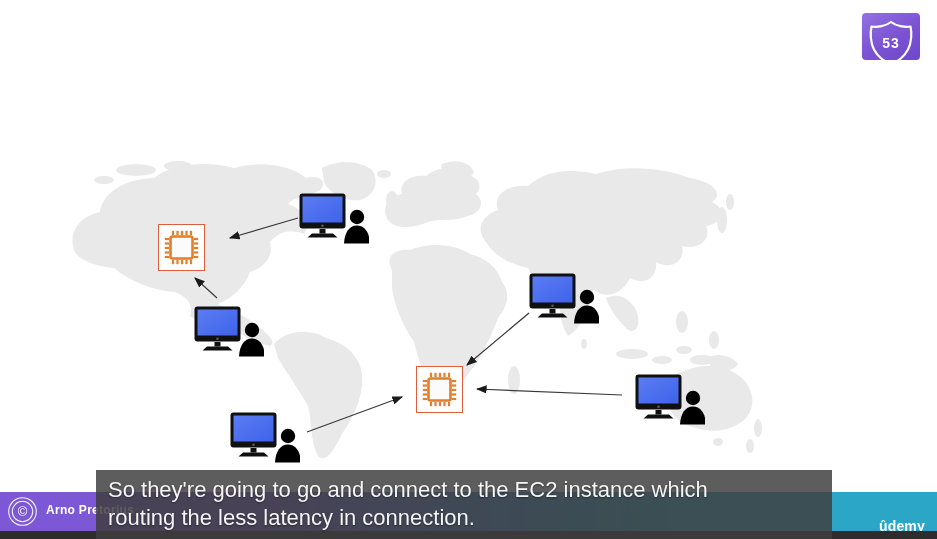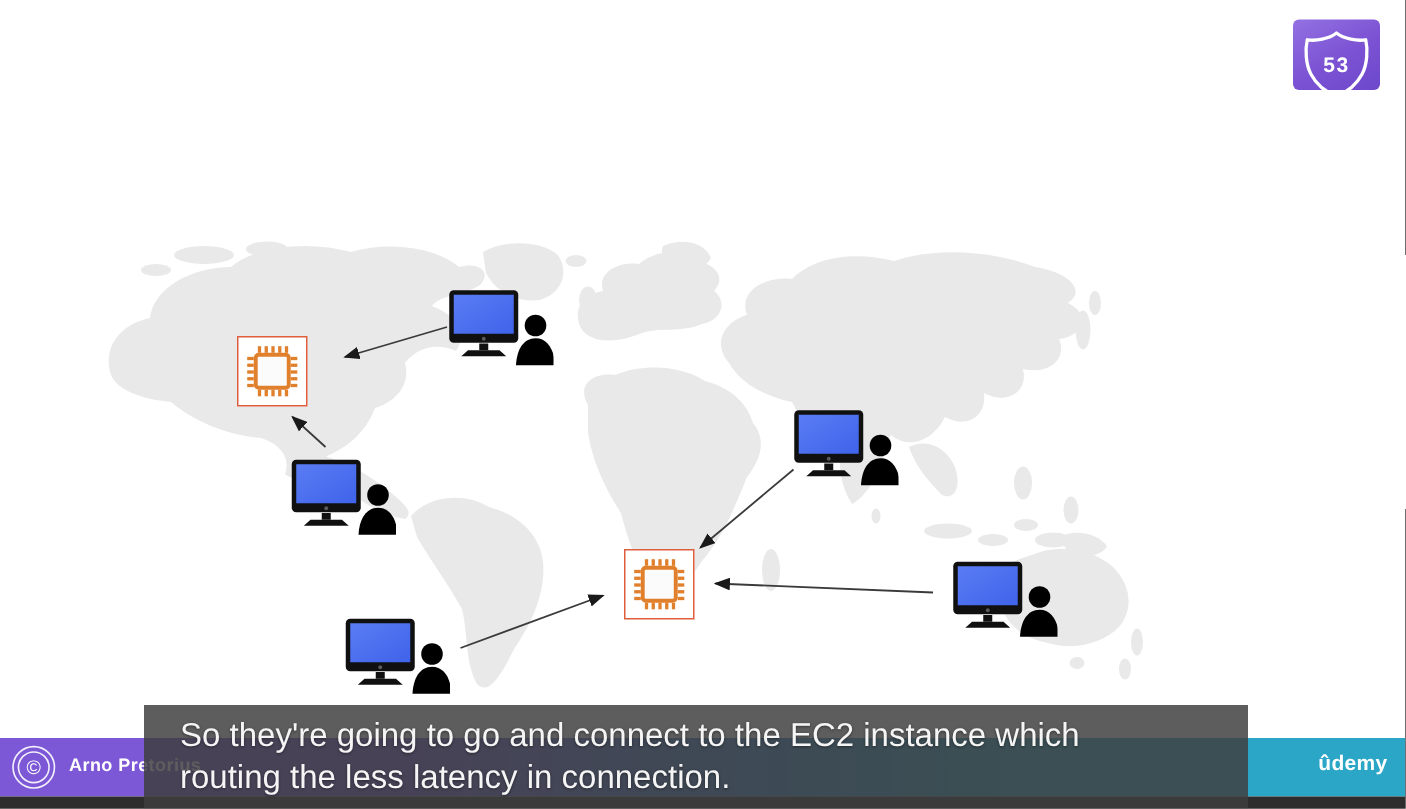--- a/index.html
+++ b/index.html
@@ -38,28 +38,28 @@
   .footer{
     position:absolute;left:0;top:492px;width:937px;height:39px;
     background:linear-gradient(90deg,#7c58d6 0%,#7c58d6 28%,#3f86cd 52%,#2ba6c7 72%,#2ba6c7 100%);
   }
   .roundel{position:absolute;left:7px;top:4px;width:31px;height:31px;}
   .author{
     position:absolute;left:46px;top:11px;color:#ffffff;
     font-size:12px;font-weight:600;letter-spacing:0.3px;text-align:right;
   }
   .brand{
-    position:absolute;right:12px;top:8px;color:#ffffff;
+    position:absolute;right:12px;top:26px;color:#ffffff;
     font-size:14px;font-weight:700;letter-spacing:0.2px;
   }
   .bottom-strip{position:absolute;left:0;top:531px;width:937px;height:8px;background:#2d2d2d;}
   
   .caption{
     position:absolute;left:96px;top:470px;width:736px;height:69px;
-    background:rgba(62,62,62,0.84);box-sizing:border-box;padding:6px 0 0 24px;
+    background:rgba(62,62,62,0.84);box-sizing:border-box;padding:6px 0 0 12px;
   }
   .caption .cap-line{
     color:#f5f5f5;font-size:22px;line-height:28px;white-space:nowrap;
     text-shadow:0 1px 2px rgba(0,0,0,0.45);
   }
 </style>
 </head>
 <body>
 
 <div class="slide">

